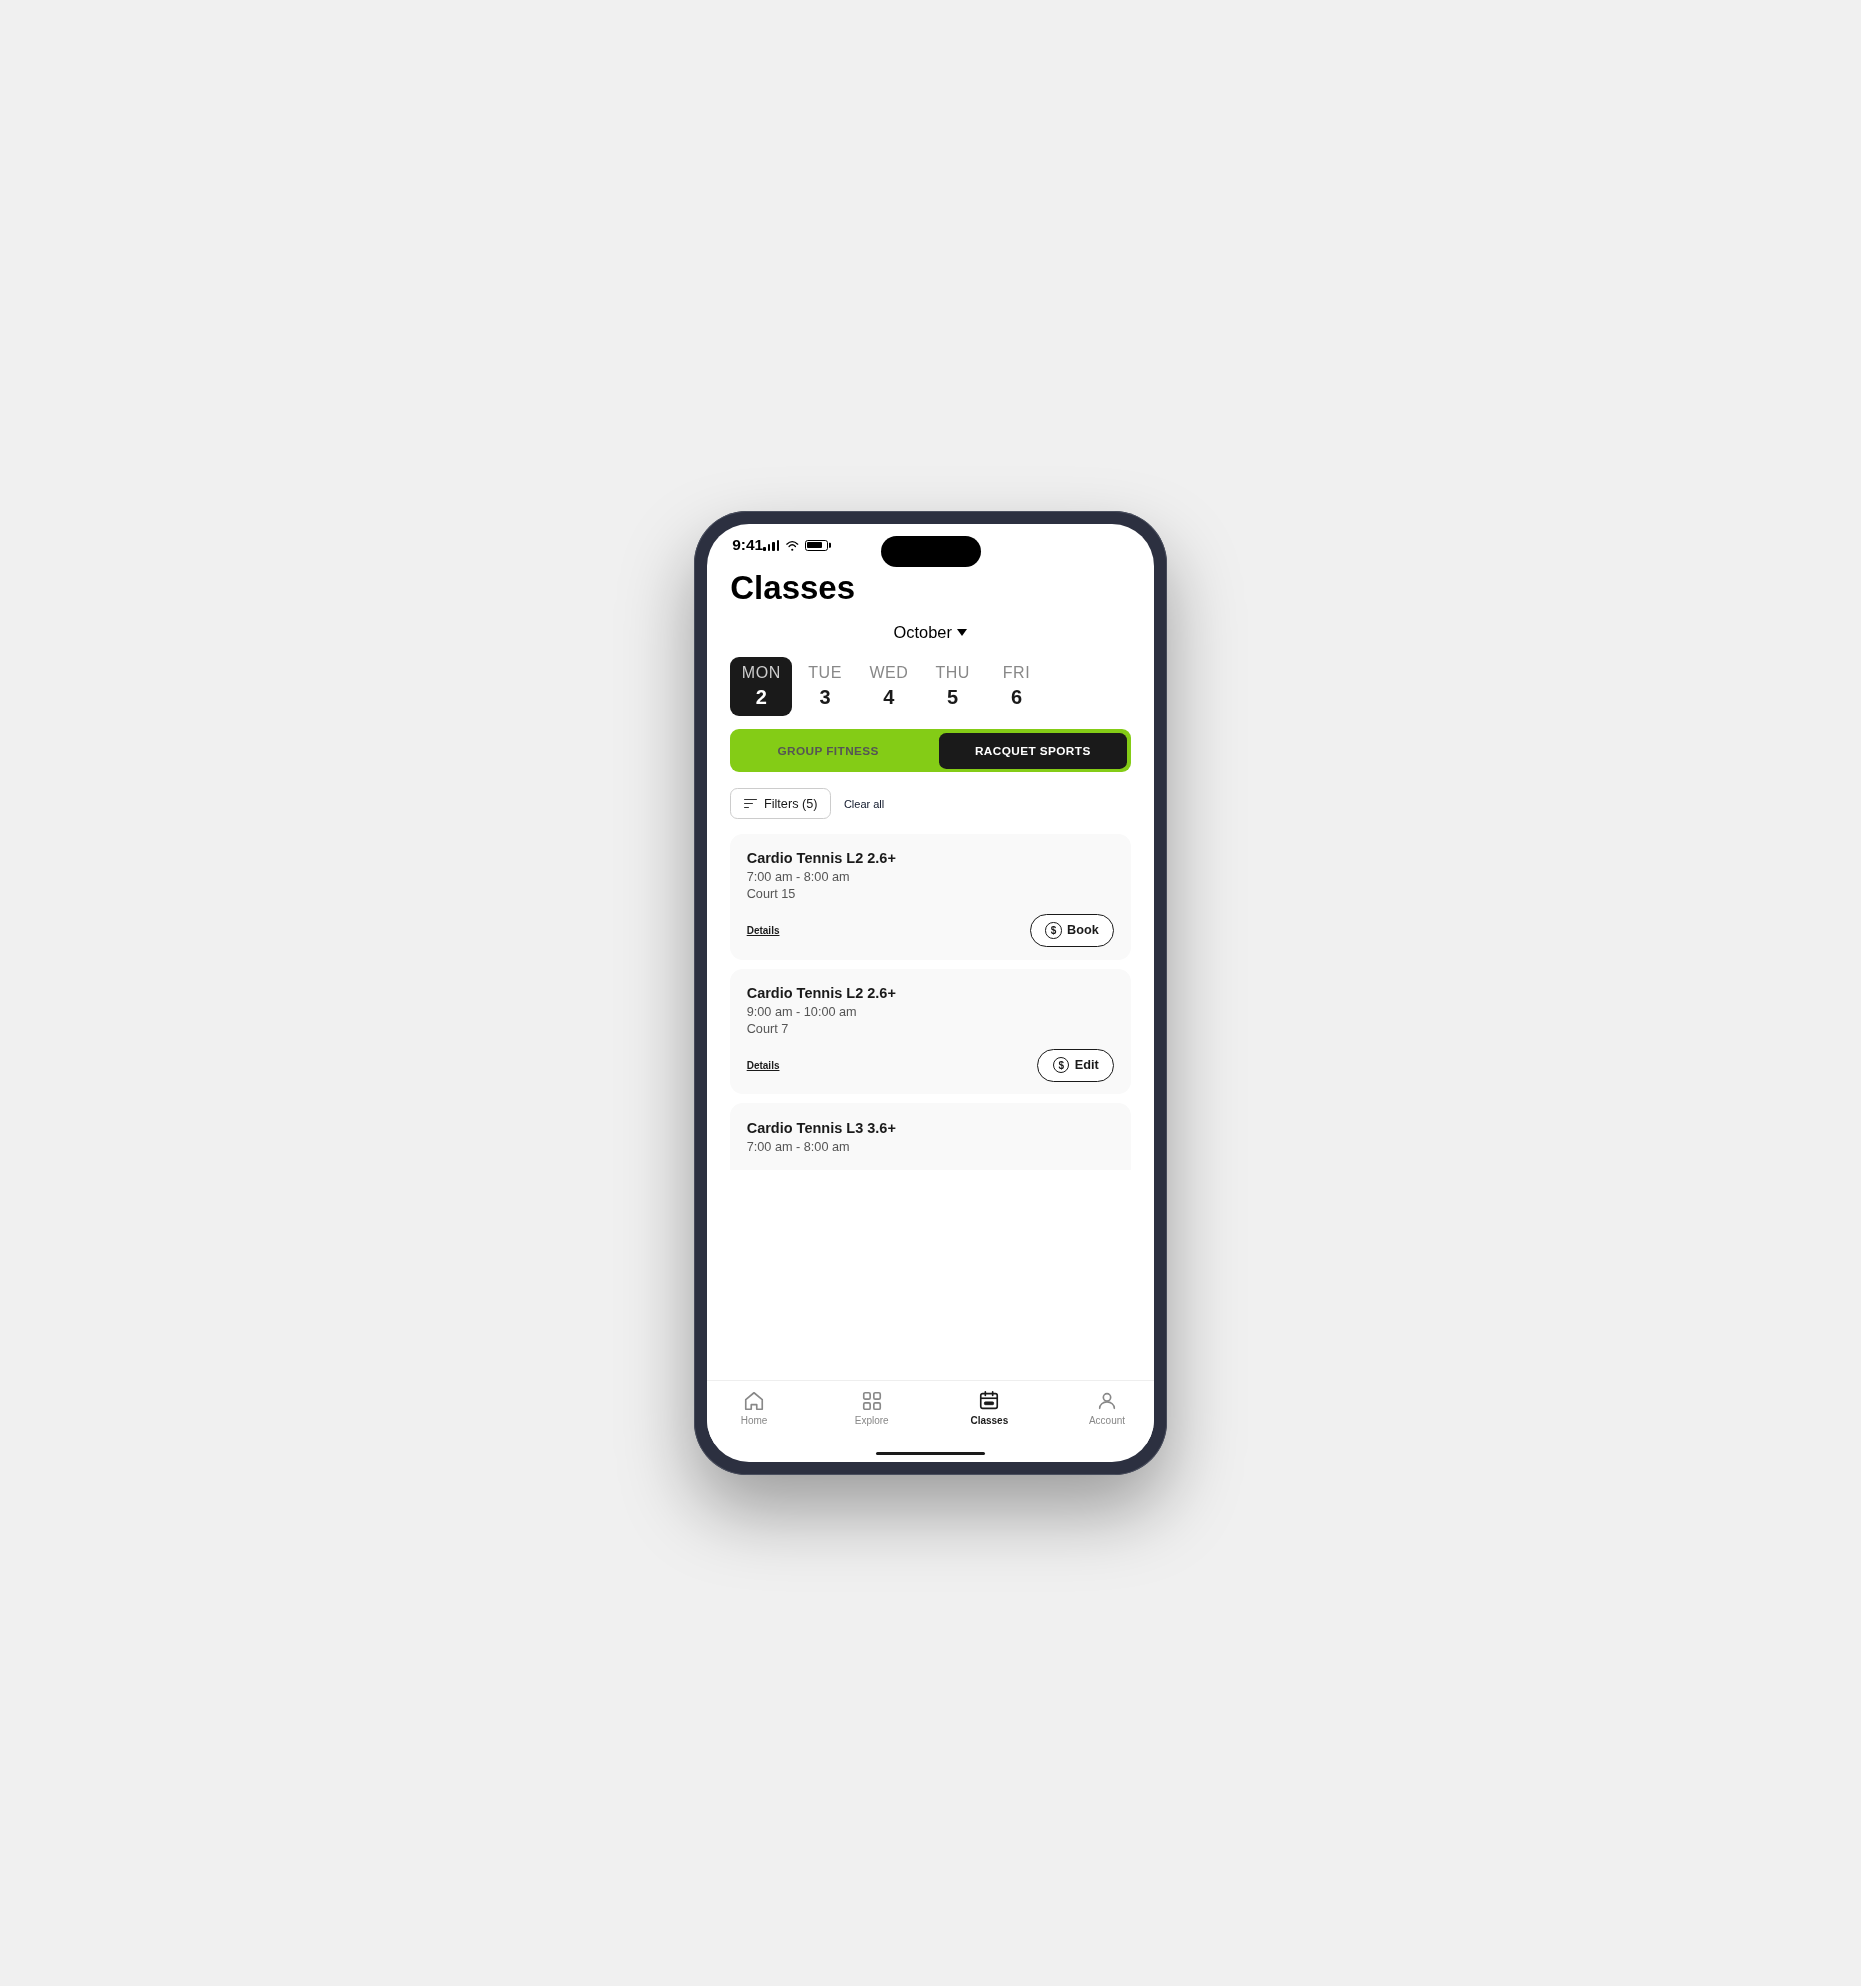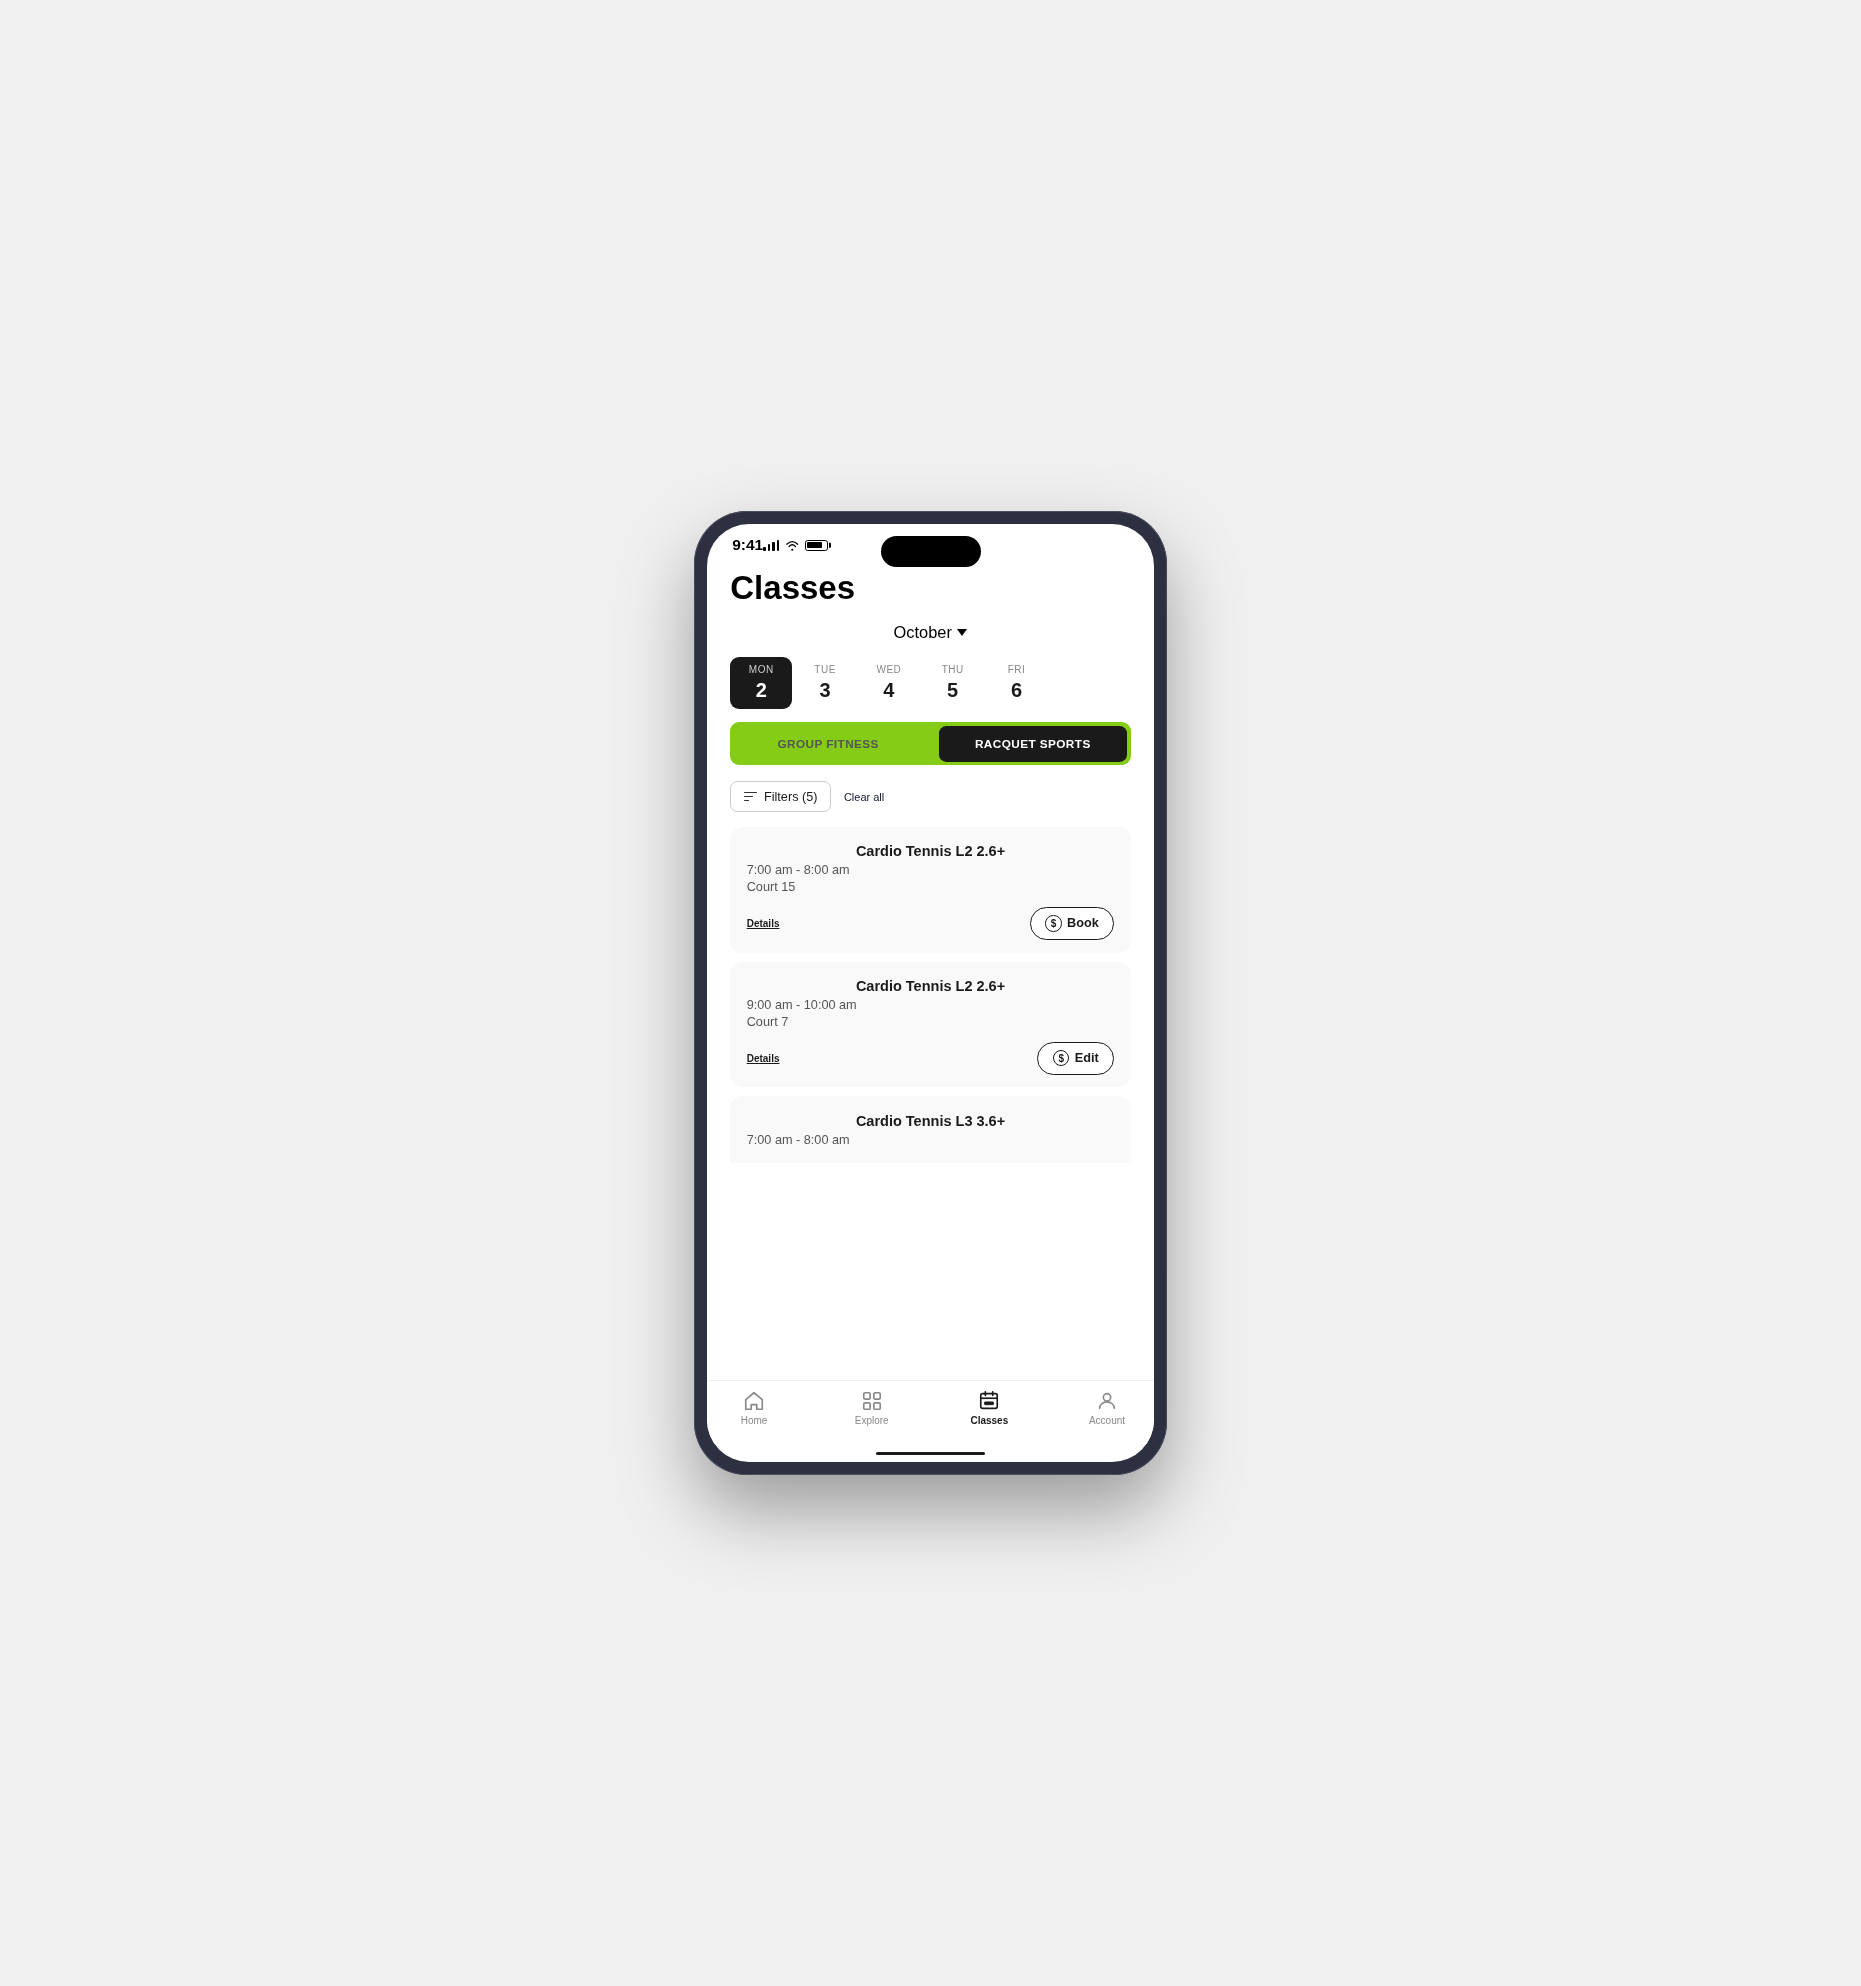--- a/index.html
+++ b/index.html
@@ -165,21 +165,21 @@
       padding: 7.3px 3.6px;
       border-radius: 9px;
       gap: 3.6px;
     }
 
     .day-item.active {
       background: #1a1a1a;
     }
 
     .day-label {
-      font-size: 10px;
+      font-size: 16px;
       font-weight: 500;
       color: #888;
       text-transform: uppercase;
       letter-spacing: 0.5px;
     }
 
     .day-item.active .day-label {
       color: #ccc;
     }
 
@@ -287,21 +287,20 @@
       background: #f9f9f9;
       border-radius: 12.7px;
       padding: 16.4px 16.4px 12.7px;
     }
 
     .class-name {
       font-size: 14.5px;
       font-weight: 700;
       color: #1a1a1a;
       margin-bottom: 4.5px;
-      text-align: center;
     }
 
     .class-time {
       font-size: 12.7px;
       color: #555;
       margin-bottom: 2.7px;
     }
 
     .class-location {
       font-size: 12.7px;

